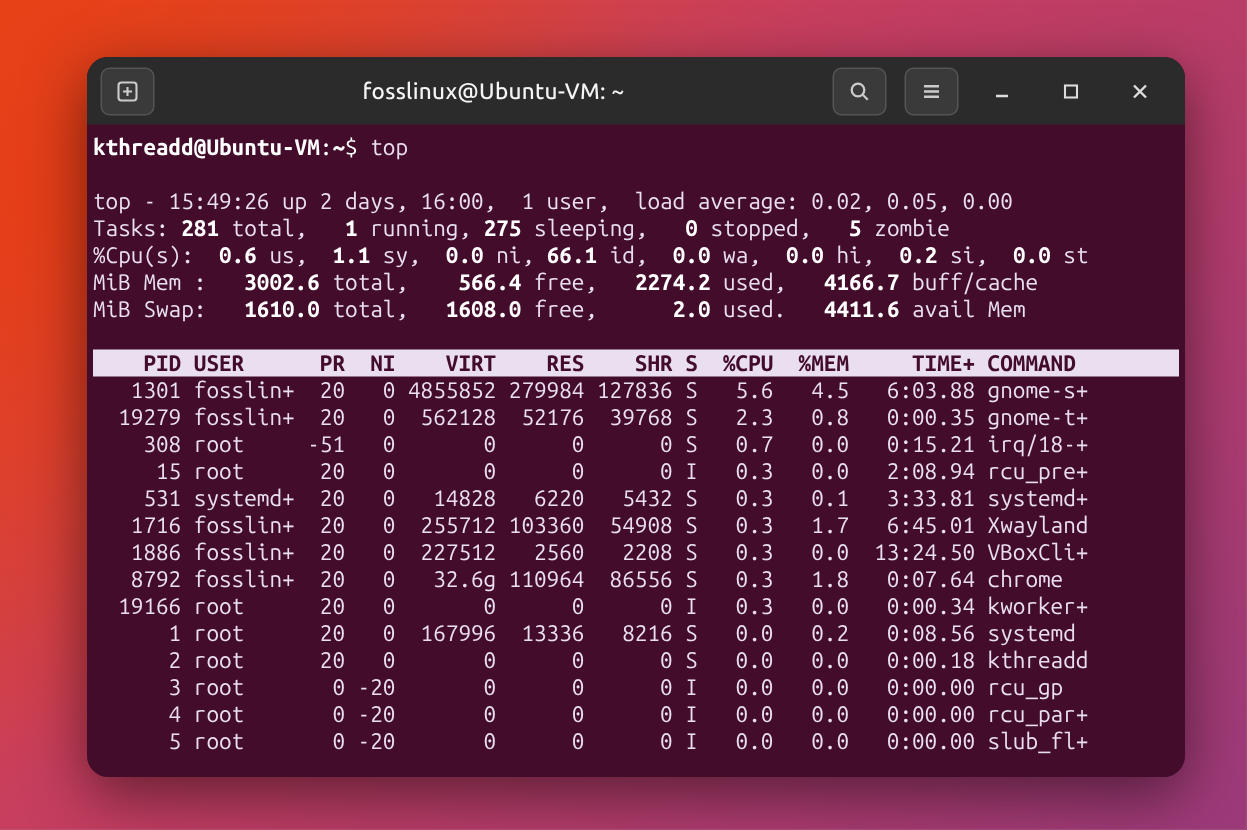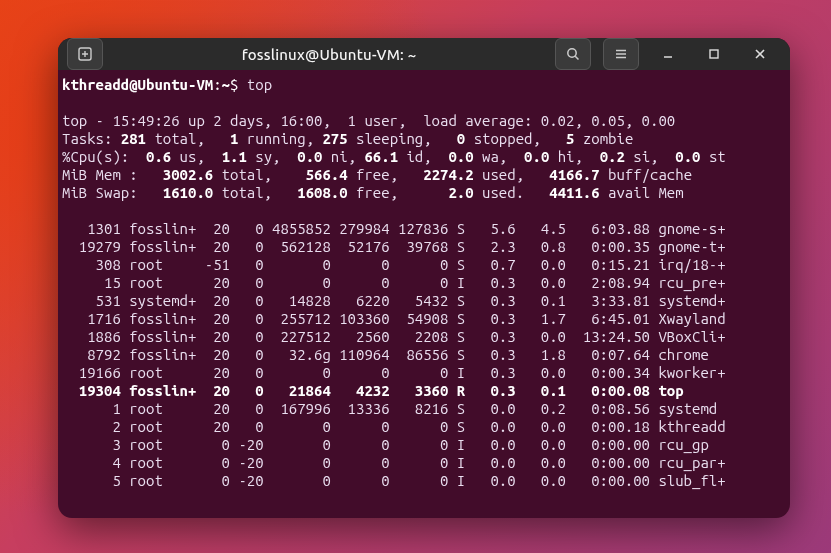--- a/index.html
+++ b/index.html
@@ -29,21 +29,21 @@
     width: 732px;
     height: 480px;
     background: #420c2a;
     border-radius: 14px;
     box-shadow: 0 12px 40px rgba(0,0,0,0.5);
     overflow: hidden;
     display: flex;
     flex-direction: column;
   }
   .titlebar {
-    height: 32px;
+    height: 45px;
     background: #2b2b2b;
     display: flex;
     align-items: center;
     padding: 0 6px;
     color: #ececec;
   }
   .tbtn {
     width: 34px;
     height: 30px;
     border-radius: 6px;
@@ -134,29 +134,29 @@
   </div>
 
   <div class="terminal" id="term"><span class="green bold">kthreadd@Ubuntu-VM</span><span class="white">:</span><span class="blue bold">~</span><span class="white">$ </span>top
 
 top - 15:49:26 up 2 days, 16:00,  1 user,  load average: 0.02, 0.05, 0.00
 Tasks: <span class="bold">281</span> total,   <span class="bold">1</span> running, <span class="bold">275</span> sleeping,   <span class="bold">0</span> stopped,   <span class="bold">5</span> zombie
 %Cpu(s):  <span class="bold">0.6</span> us,  <span class="bold">1.1</span> sy,  <span class="bold">0.0</span> ni, <span class="bold">66.1</span> id,  <span class="bold">0.0</span> wa,  <span class="bold">0.0</span> hi,  <span class="bold">0.2</span> si,  <span class="bold">0.0</span> st
 MiB Mem :   <span class="bold">3002.6</span> total,    <span class="bold">566.4</span> free,   <span class="bold">2274.2</span> used,   <span class="bold">4166.7</span> buff/cache
 MiB Swap:   <span class="bold">1610.0</span> total,   <span class="bold">1608.0</span> free,      <span class="bold">2.0</span> used.   <span class="bold">4411.6</span> avail Mem
 
+<span class="hdr">    PID USER      PR  NI    VIRT    RES    SHR S  %CPU  %MEM     TIME+ COMMAND  </span>
    1301 fosslin+  20   0 4855852 279984 127836 S   5.6   4.5   6:03.88 gnome-s+
   19279 fosslin+  20   0  562128  52176  39768 S   2.3   0.8   0:00.35 gnome-t+
     308 root     -51   0       0      0      0 S   0.7   0.0   0:15.21 irq/18-+
      15 root      20   0       0      0      0 I   0.3   0.0   2:08.94 rcu_pre+
     531 systemd+  20   0   14828   6220   5432 S   0.3   0.1   3:33.81 systemd+
    1716 fosslin+  20   0  255712 103360  54908 S   0.3   1.7   6:45.01 Xwayland
    1886 fosslin+  20   0  227512   2560   2208 S   0.3   0.0  13:24.50 VBoxCli+
    8792 fosslin+  20   0   32.6g 110964  86556 S   0.3   1.8   0:07.64 chrome
   19166 root      20   0       0      0      0 I   0.3   0.0   0:00.34 kworker+
-<span class="bold">  19304 fosslin+  20   0   21864   4232   3360 R   0.3   0.1   0:00.08 top</span>
       1 root      20   0  167996  13336   8216 S   0.0   0.2   0:08.56 systemd
       2 root      20   0       0      0      0 S   0.0   0.0   0:00.18 kthreadd
       3 root       0 -20       0      0      0 I   0.0   0.0   0:00.00 rcu_gp
       4 root       0 -20       0      0      0 I   0.0   0.0   0:00.00 rcu_par+
       5 root       0 -20       0      0      0 I   0.0   0.0   0:00.00 slub_fl+
 </div>
 </div>
 
 </body></html>

